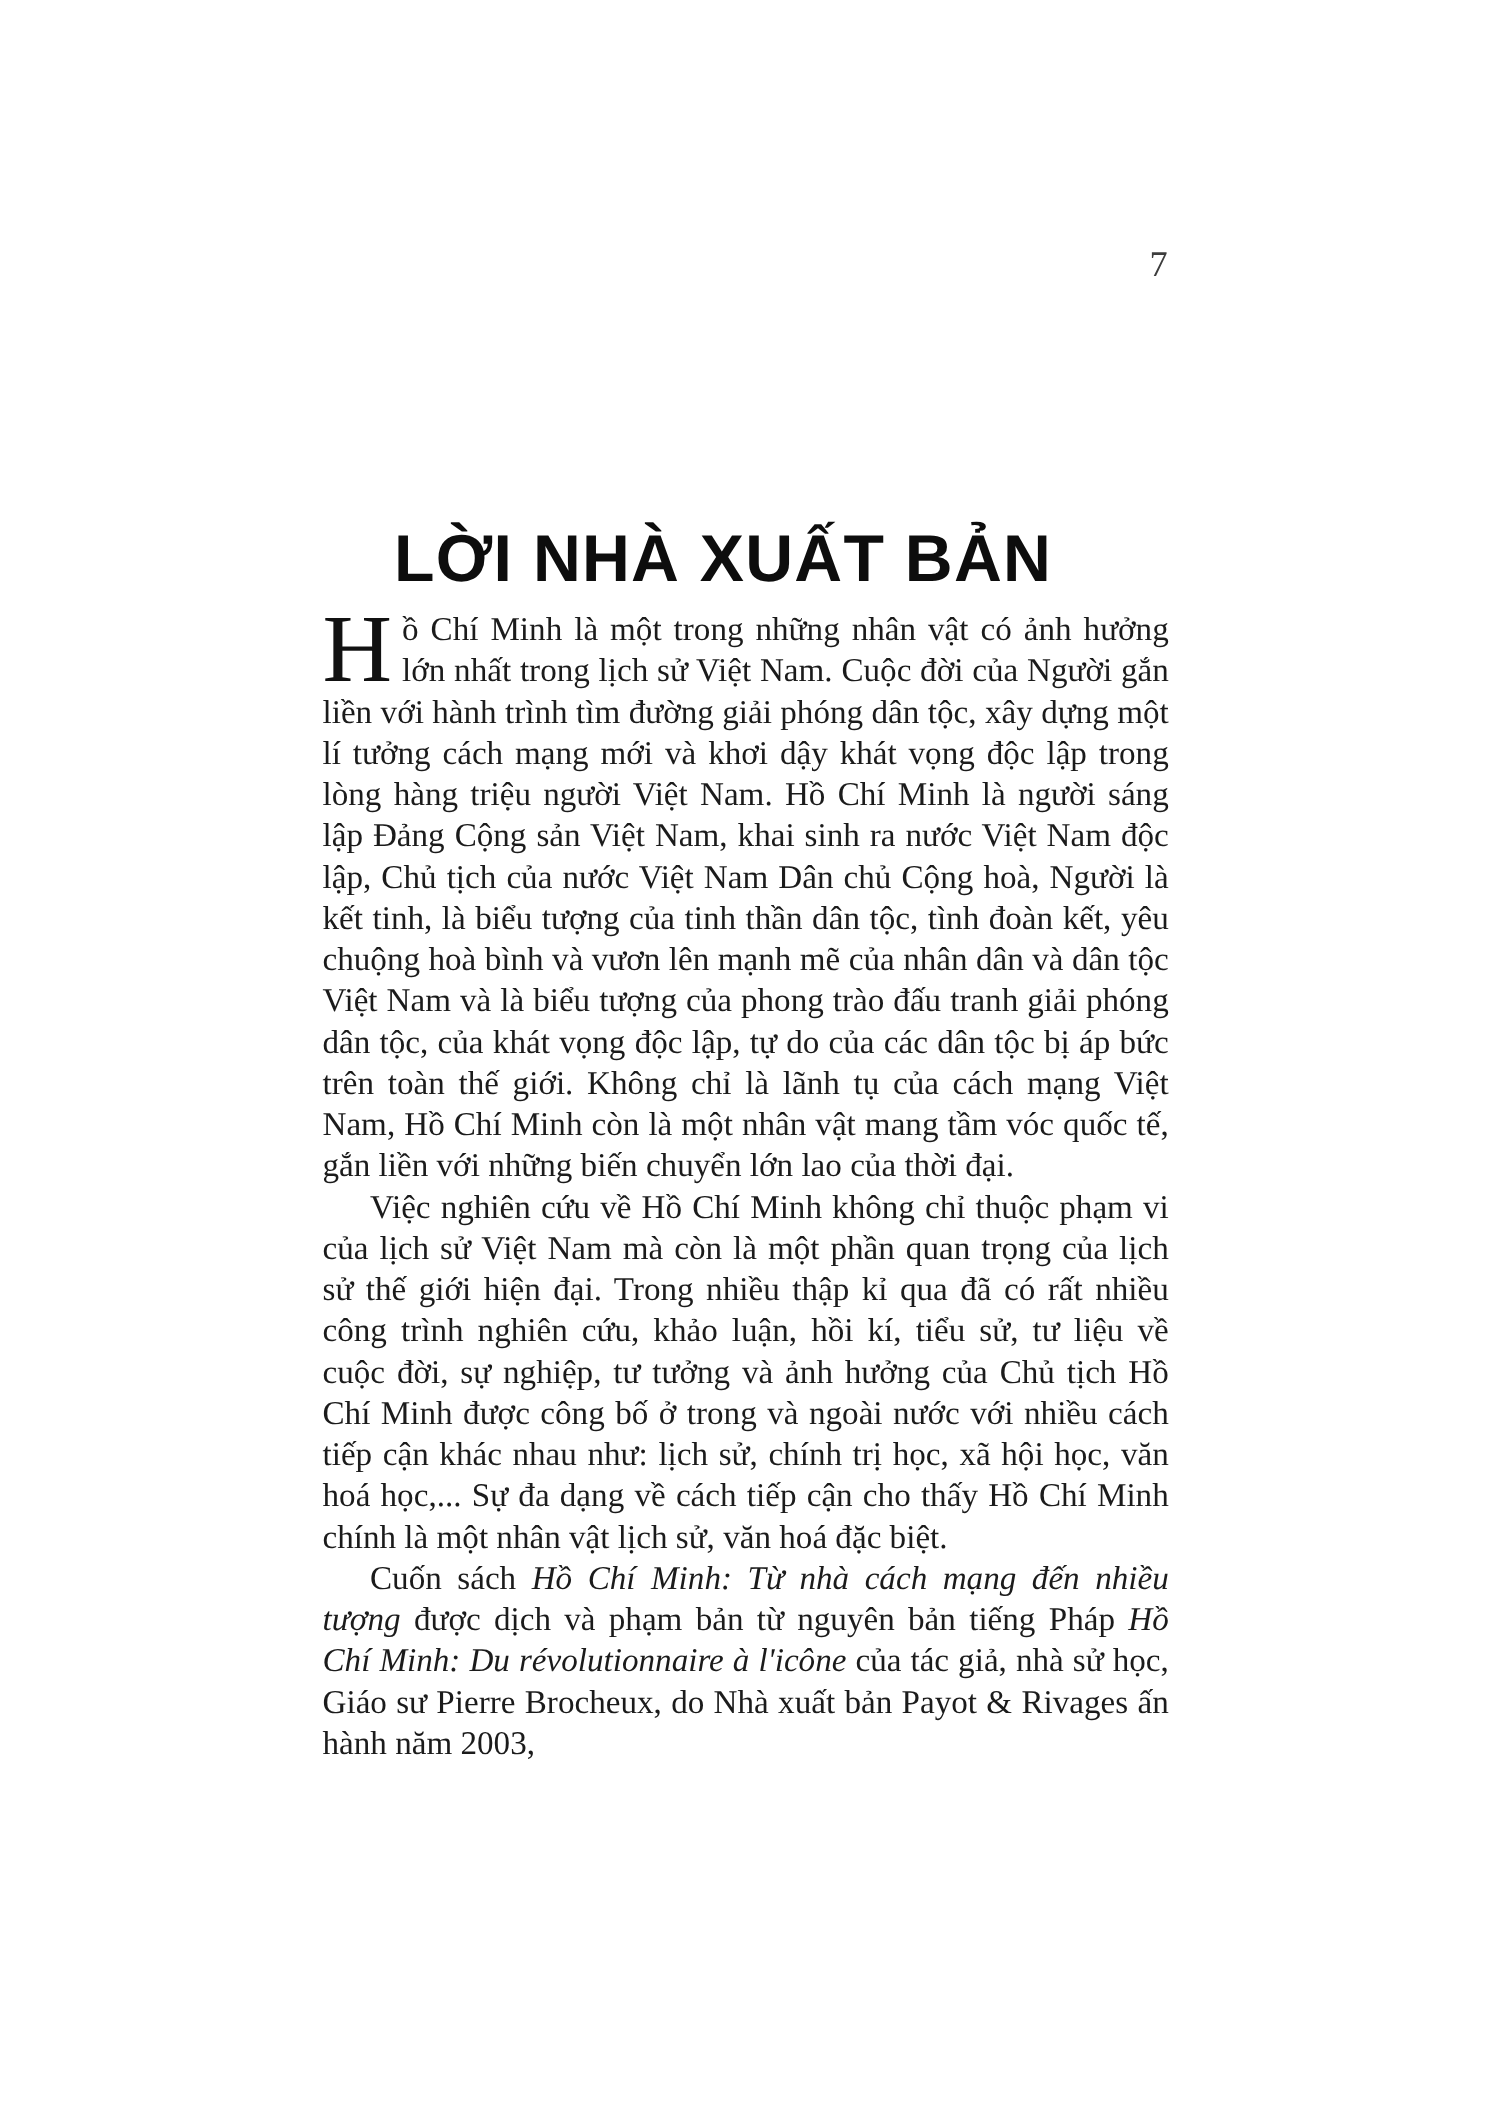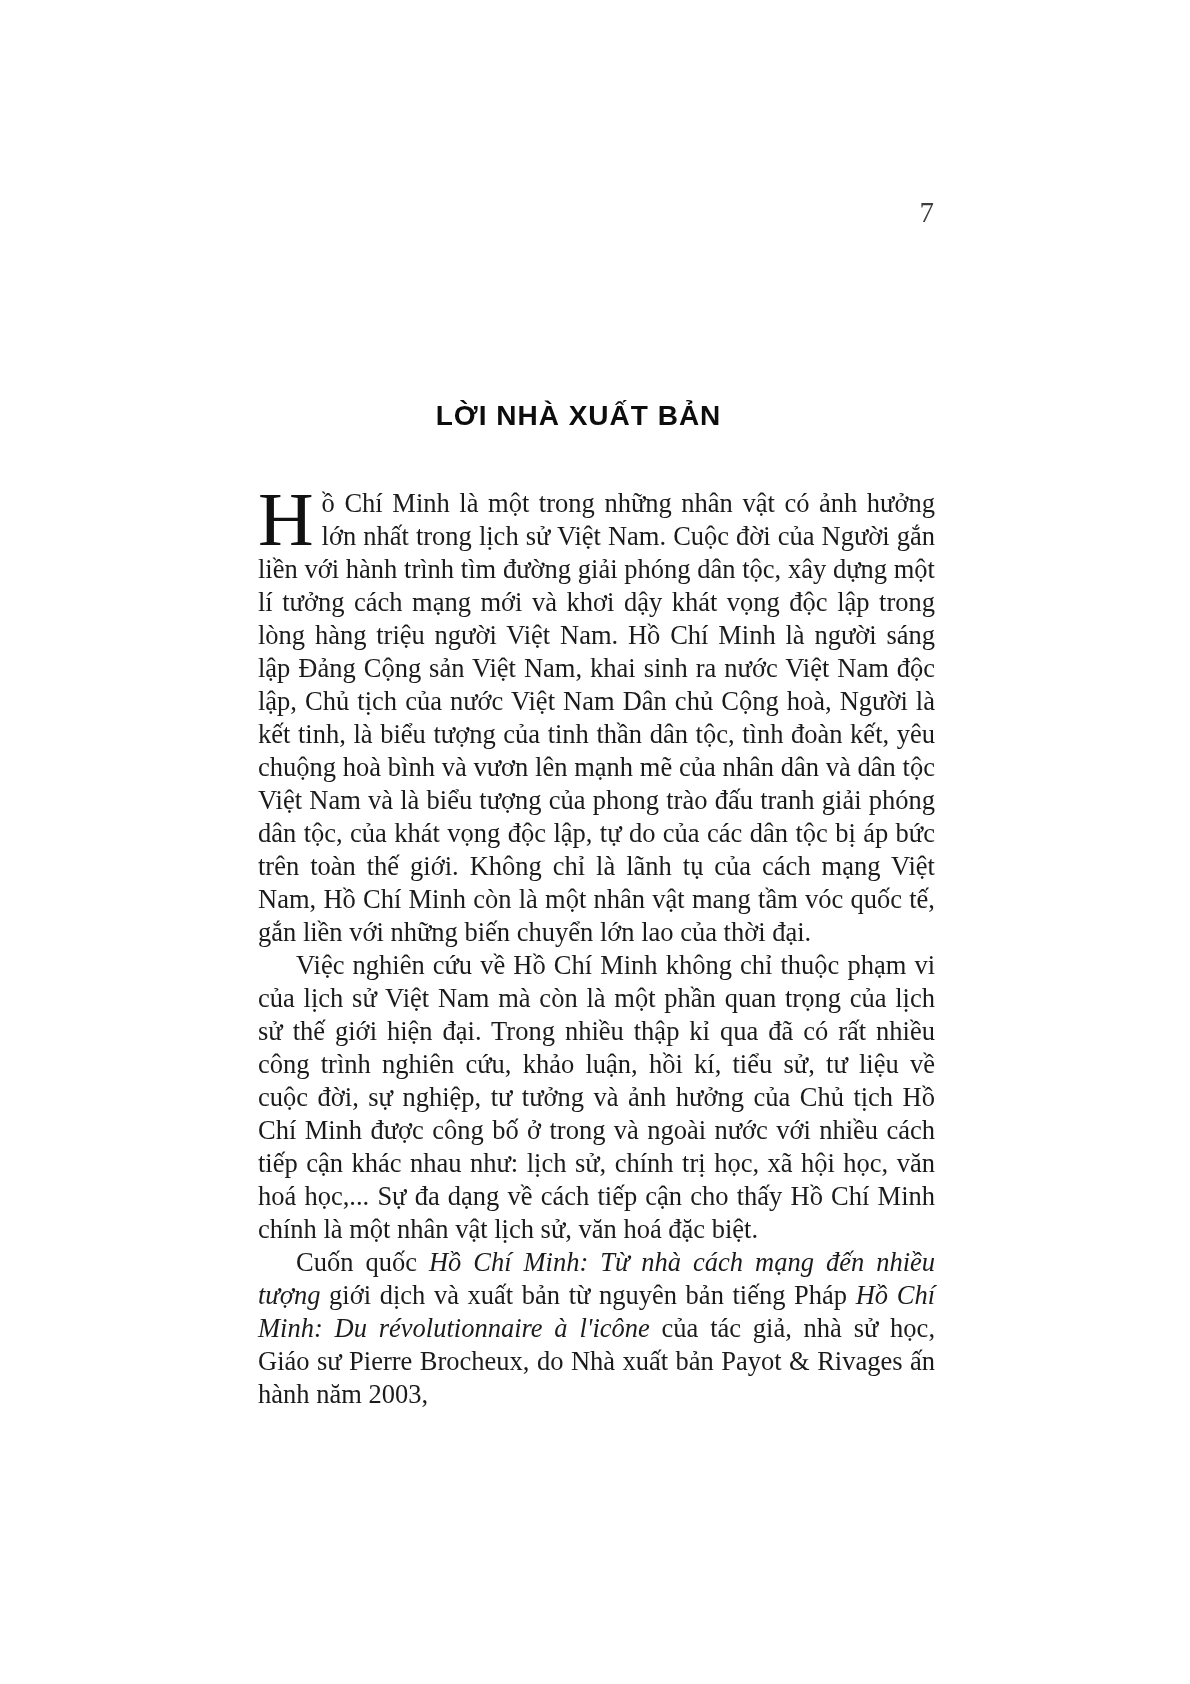--- a/index.html
+++ b/index.html
@@ -28,21 +28,21 @@
     letter-spacing: 1px;
   }
   .page-title {
     position: absolute;
     top: 381px;
     left: 240px;
     width: 677px;
     text-align: center;
     font-family: "Liberation Sans", "DejaVu Sans", sans-serif;
     font-weight: bold;
-    font-size: 28px;
+    font-size: 53px;
     letter-spacing: 1px;
     color: #0d0d0d;
     white-space: nowrap;
   }
   .body-text {
     position: absolute;
     top: 487px;
     left: 258px;
     width: 677px;
     font-size: 26.5px;
@@ -74,15 +74,15 @@
 <body>
 
 <div class="page">
   <div class="page-number">7</div>
 
   <h1 class="page-title">LỜI NHÀ XUẤT BẢN</h1>
 
   <div class="body-text">
       <p><span class="dropcap">H</span><span>ồ Chí Minh là một trong những nhân vật có ảnh hưởng lớn nhất trong lịch sử Việt Nam. Cuộc đời của Người gắn liền với hành trình tìm đường giải phóng dân tộc, xây dựng một lí tưởng cách mạng mới và khơi dậy khát vọng độc lập trong lòng hàng triệu người Việt Nam. Hồ Chí Minh là người sáng lập Đảng Cộng sản Việt Nam, khai sinh ra nước Việt Nam độc lập, Chủ tịch của nước Việt Nam Dân chủ Cộng hoà, Người là kết tinh, là biểu tượng của tinh thần dân tộc, tình đoàn kết, yêu chuộng hoà bình và vươn lên mạnh mẽ của nhân dân và dân tộc Việt Nam và là biểu tượng của phong trào đấu tranh giải phóng dân tộc, của khát vọng độc lập, tự do của các dân tộc bị áp bức trên toàn thế giới. Không chỉ là lãnh tụ của cách mạng Việt Nam, Hồ Chí Minh còn là một nhân vật mang tầm vóc quốc tế, gắn liền với những biến chuyển lớn lao của thời đại.</span></p>
       <p class="indent"><span>Việc nghiên cứu về Hồ Chí Minh không chỉ thuộc phạm vi của lịch sử Việt Nam mà còn là một phần quan trọng của lịch sử thế giới hiện đại. Trong nhiều thập kỉ qua đã có rất nhiều công trình nghiên cứu, khảo luận, hồi kí, tiểu sử, tư liệu về cuộc đời, sự nghiệp, tư tưởng và ảnh hưởng của Chủ tịch Hồ Chí Minh được công bố ở trong và ngoài nước với nhiều cách tiếp cận khác nhau như: lịch sử, chính trị học, xã hội học, văn hoá học,... Sự đa dạng về cách tiếp cận cho thấy Hồ Chí Minh chính là một nhân vật lịch sử, văn hoá đặc biệt.</span></p>
-      <p class="indent"><span>Cuốn quốc </span><em>Hồ Chí Minh: Từ nhà cách mạng đến nhiều tượng</em><span> giới dịch và xuất bản từ nguyên bản tiếng Pháp </span><em>Hồ Chí Minh: Du révolutionnaire à l'icône</em><span> của tác giả, nhà sử học, Giáo sư Pierre Brocheux, do Nhà xuất bản Payot &amp; Rivages ấn hành năm 2003,</span></p>
+      <p class="indent"><span>Cuốn sách </span><em>Hồ Chí Minh: Từ nhà cách mạng đến nhiều tượng</em><span> được dịch và phạm bản từ nguyên bản tiếng Pháp </span><em>Hồ Chí Minh: Du révolutionnaire à l'icône</em><span> của tác giả, nhà sử học, Giáo sư Pierre Brocheux, do Nhà xuất bản Payot &amp; Rivages ấn hành năm 2003,</span></p>
     </div>
 </div>
 
 </body></html>

